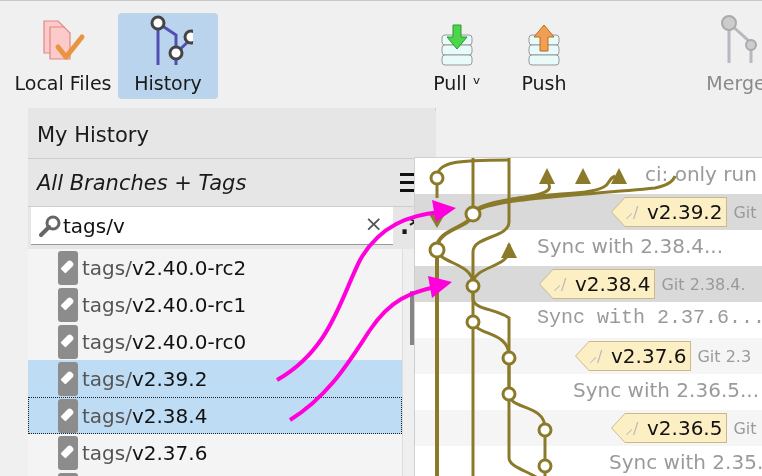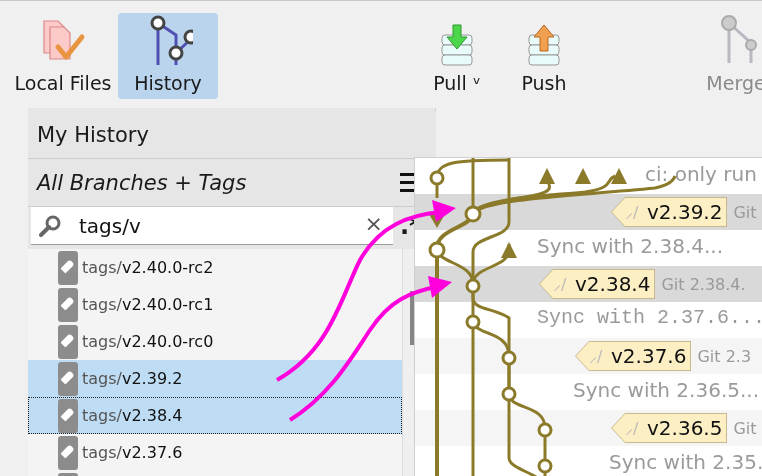--- a/index.html
+++ b/index.html
@@ -12,26 +12,26 @@
   .tb-btn .ic { height: 54px; display: flex; align-items: flex-end; justify-content: center; }
   .tb-btn .lbl { font-size: 19px; line-height: 24px; margin-top: 4px; white-space: nowrap; }
   .tb-btn.disabled .lbl { color: #8a8a8a; }
 
   .left { position: absolute; left: 0; top: 108px; width: 408px; height: 368px; background: #e6e6e6; border-right: 1px solid #cfcfcf; margin-left: 28px; }
   .hdr { position: absolute; left: 0; width: 408px; height: 48px; font-size: 21px; line-height: 48px; padding-left: 9px; border-bottom: 1px solid #cdcdcd; background: #e6e6e6; }
   .menu-ic { position: absolute; right: 10px; top: 14px; width: 26px; height: 20px; }
   .menu-ic span { display: block; height: 3px; background: #111; margin-bottom: 5px; }
   .search { position: absolute; left: 3px; top: 99px; width: 362px; height: 38px; background: #fff; border-bottom: 1px solid #9a9a9a; }
   .search .q { position: absolute; left: 8px; top: 8px; }
-  .search input { position: absolute; left: 48px; top: 3px; width: 290px; height: 32px; border: none; outline: none; font-family: "DejaVu Sans", sans-serif; font-size: 20px; background: transparent; color: #111; }
+  .search input { position: absolute; left: 32px; top: 3px; width: 290px; height: 32px; border: none; outline: none; font-family: "DejaVu Sans", sans-serif; font-size: 20px; background: transparent; color: #111; }
   .search .clr { position: absolute; right: 10px; top: 4px; font-size: 22px; color: #555; }
   .regex { position: absolute; left: 372px; top: 104px; font-size: 24px; font-weight: bold; }
 
   .list { position: absolute; left: 0; top: 141px; width: 374px; height: 227px; background: #f4f4f4; overflow: hidden; }
-  .li { position: absolute; left: 0; width: 374px; height: 37px; display: flex; align-items: center; font-size: 16px; padding-left: 24px; }
+  .li { position: absolute; left: 0; width: 374px; height: 37px; display: flex; align-items: center; font-size: 20px; padding-left: 24px; }
   .li.sel { background: #bedcf4; }
   .li.focus { outline: 1px dotted #222; outline-offset: -1px; }
   .tagic { width: 20px; height: 34px; background: #8c8c8c; border-radius: 3px; margin-left: 6px; margin-right: 4px; position: relative; }
   .tagic::after { content: ""; position: absolute; left: 3px; top: 12px; width: 13px; height: 7px; background: #fff; transform: rotate(-45deg); border-radius: 1px 3px 3px 1px; }
   .li .pfx { color: #555; }
   .li .nm { color: #111; }
   .vscroll { position: absolute; left: 374px; top: 141px; width: 34px; height: 227px; background: #efefef; border-left: 1px solid #ddd; }
   .vthumb { position: absolute; left: 7px; top: 42px; width: 19px; height: 54px; background: #858585; }
 
   .graph { position: absolute; left: 414px; top: 157px; width: 348px; height: 407px; background: #fff; border-left: 1px solid #cfcfcf; border-top: 1px solid #cfcfcf; overflow: hidden; }

